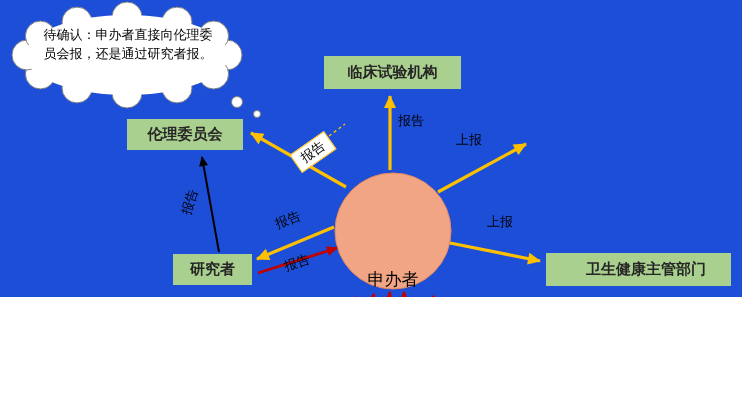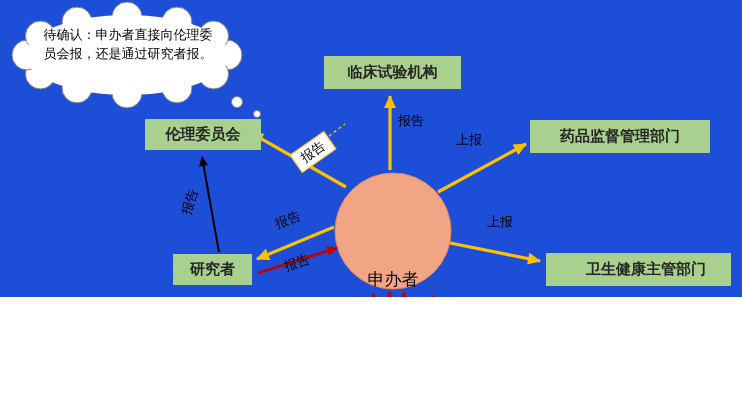--- a/index.html
+++ b/index.html
@@ -6,21 +6,21 @@
   .canvas {
     position:relative; width:742px; height:297px; background:#1d4ed8;
     font-family:Liberation Sans, sans-serif; overflow:hidden;
   }
   .layer { position:absolute; left:0; top:0; }
   .node {
     position:absolute; background:#A9D08E; color:#262626;
     display:flex; align-items:center; justify-content:center;
     font-weight:bold; font-size:15px; white-space:nowrap;
   }
-  .node-ethics       { left:145px; top:119px; width:116px; height:31px; }
+  .node-ethics       { left:127px; top:119px; width:116px; height:31px; }
   .node-institution  { left:324px; top:56px;  width:137px; height:33px; }
   .node-drug         { left:530px; top:120px; width:180px; height:33px; }
   .node-health       { left:546px; top:253px; width:170px; height:33px;padding-left:15px; }
   .node-investigator { left:173px; top:254px; width:79px;  height:31px; }
   .node-susar        { left:290px; top:370px; width:240px; height:33px; font-size:16px; }
   .edge-label {
     position:absolute; font-size:13px; color:#000; white-space:nowrap;
     transform:translate(-50%,-50%);
   }
   .lbl-institution  { left:411px; top:121px; }
@@ -92,21 +92,20 @@
     <line x1="379" y1="364" x2="390" y2="292" stroke="#C00000" stroke-width="2.8" marker-end="url(#mr)"></line>
     <line x1="407" y1="364" x2="404" y2="292" stroke="#C00000" stroke-width="2.8" marker-end="url(#mr)"></line>
     <line x1="464" y1="360" x2="433" y2="296" stroke="#C00000" stroke-width="2.8" marker-end="url(#mr)"></line>
 
     <line x1="219" y1="252" x2="202" y2="157" stroke="#000000" stroke-width="2" marker-end="url(#mb)"></line>
   </svg>
 
   <div class="bubble-text">待确认：申办者直接向伦理委员会报，还是通过研究者报。</div>
 
   <div class="node node-institution">临床试验机构</div>
-  <div class="node node-drug">药品监督管理部门</div>
   <div class="node node-health">卫生健康主管部门</div>
   <div class="node node-ethics">伦理委员会</div>
   <div class="node node-investigator">研究者</div>
 
   <div class="center-label">申办者</div>
 
   <div class="edge-label lbl-institution">报告</div>
   <div class="edge-label lbl-drug">上报</div>
   <div class="edge-label lbl-health">上报</div>
   <div class="edge-label lbl-ethics-boxed">报告</div>

